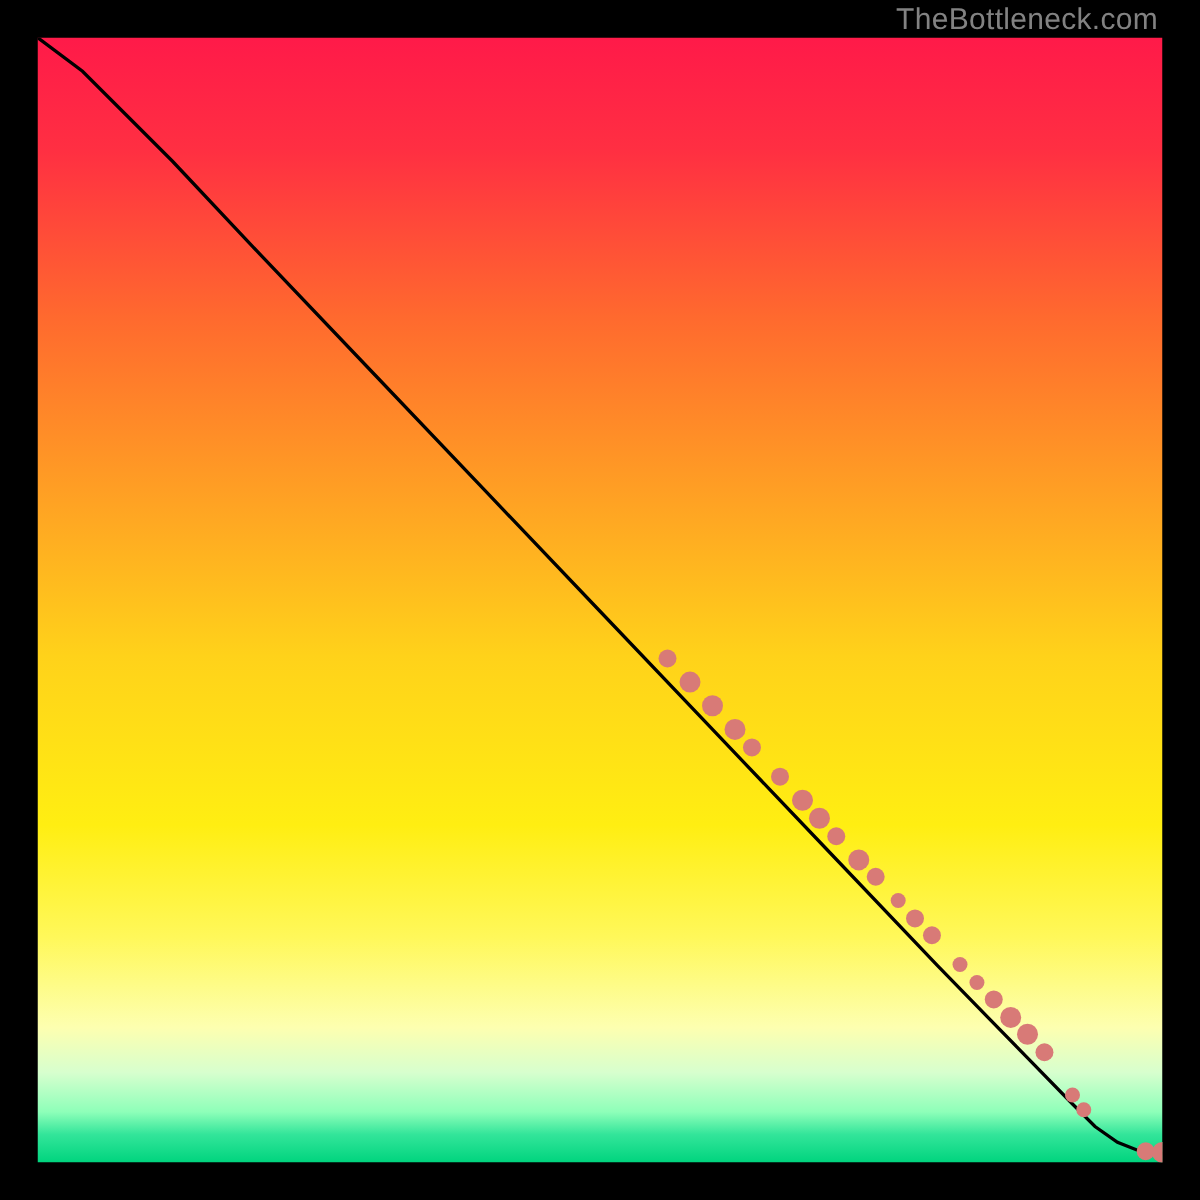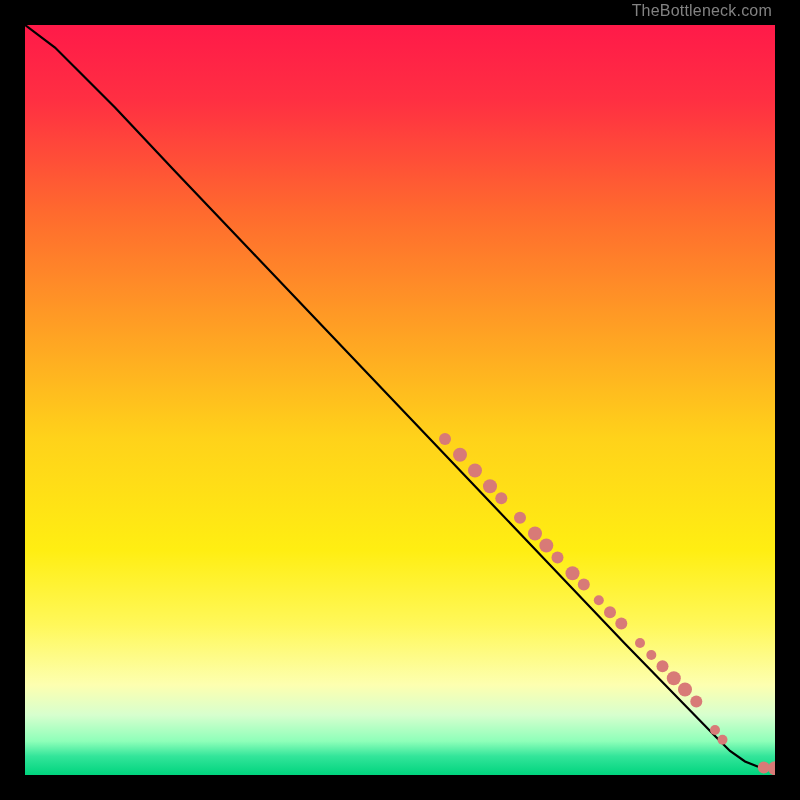--- a/index.html
+++ b/index.html
@@ -24,21 +24,21 @@
     left: 0;
     top: 0;
     width: 750px;
     height: 750px;
   }
   .watermark {
     position: absolute;
     top: 2px;
     right: 28px;
     color: #828282;
-    font-size: 16px;
+    font-size: 20px;
     font-weight: 500;
     letter-spacing: 0.2px;
   }
   svg { display: block; }
 </style>
 </head>
 <body>
 
 <div class="watermark">TheBottleneck.com</div>
 

